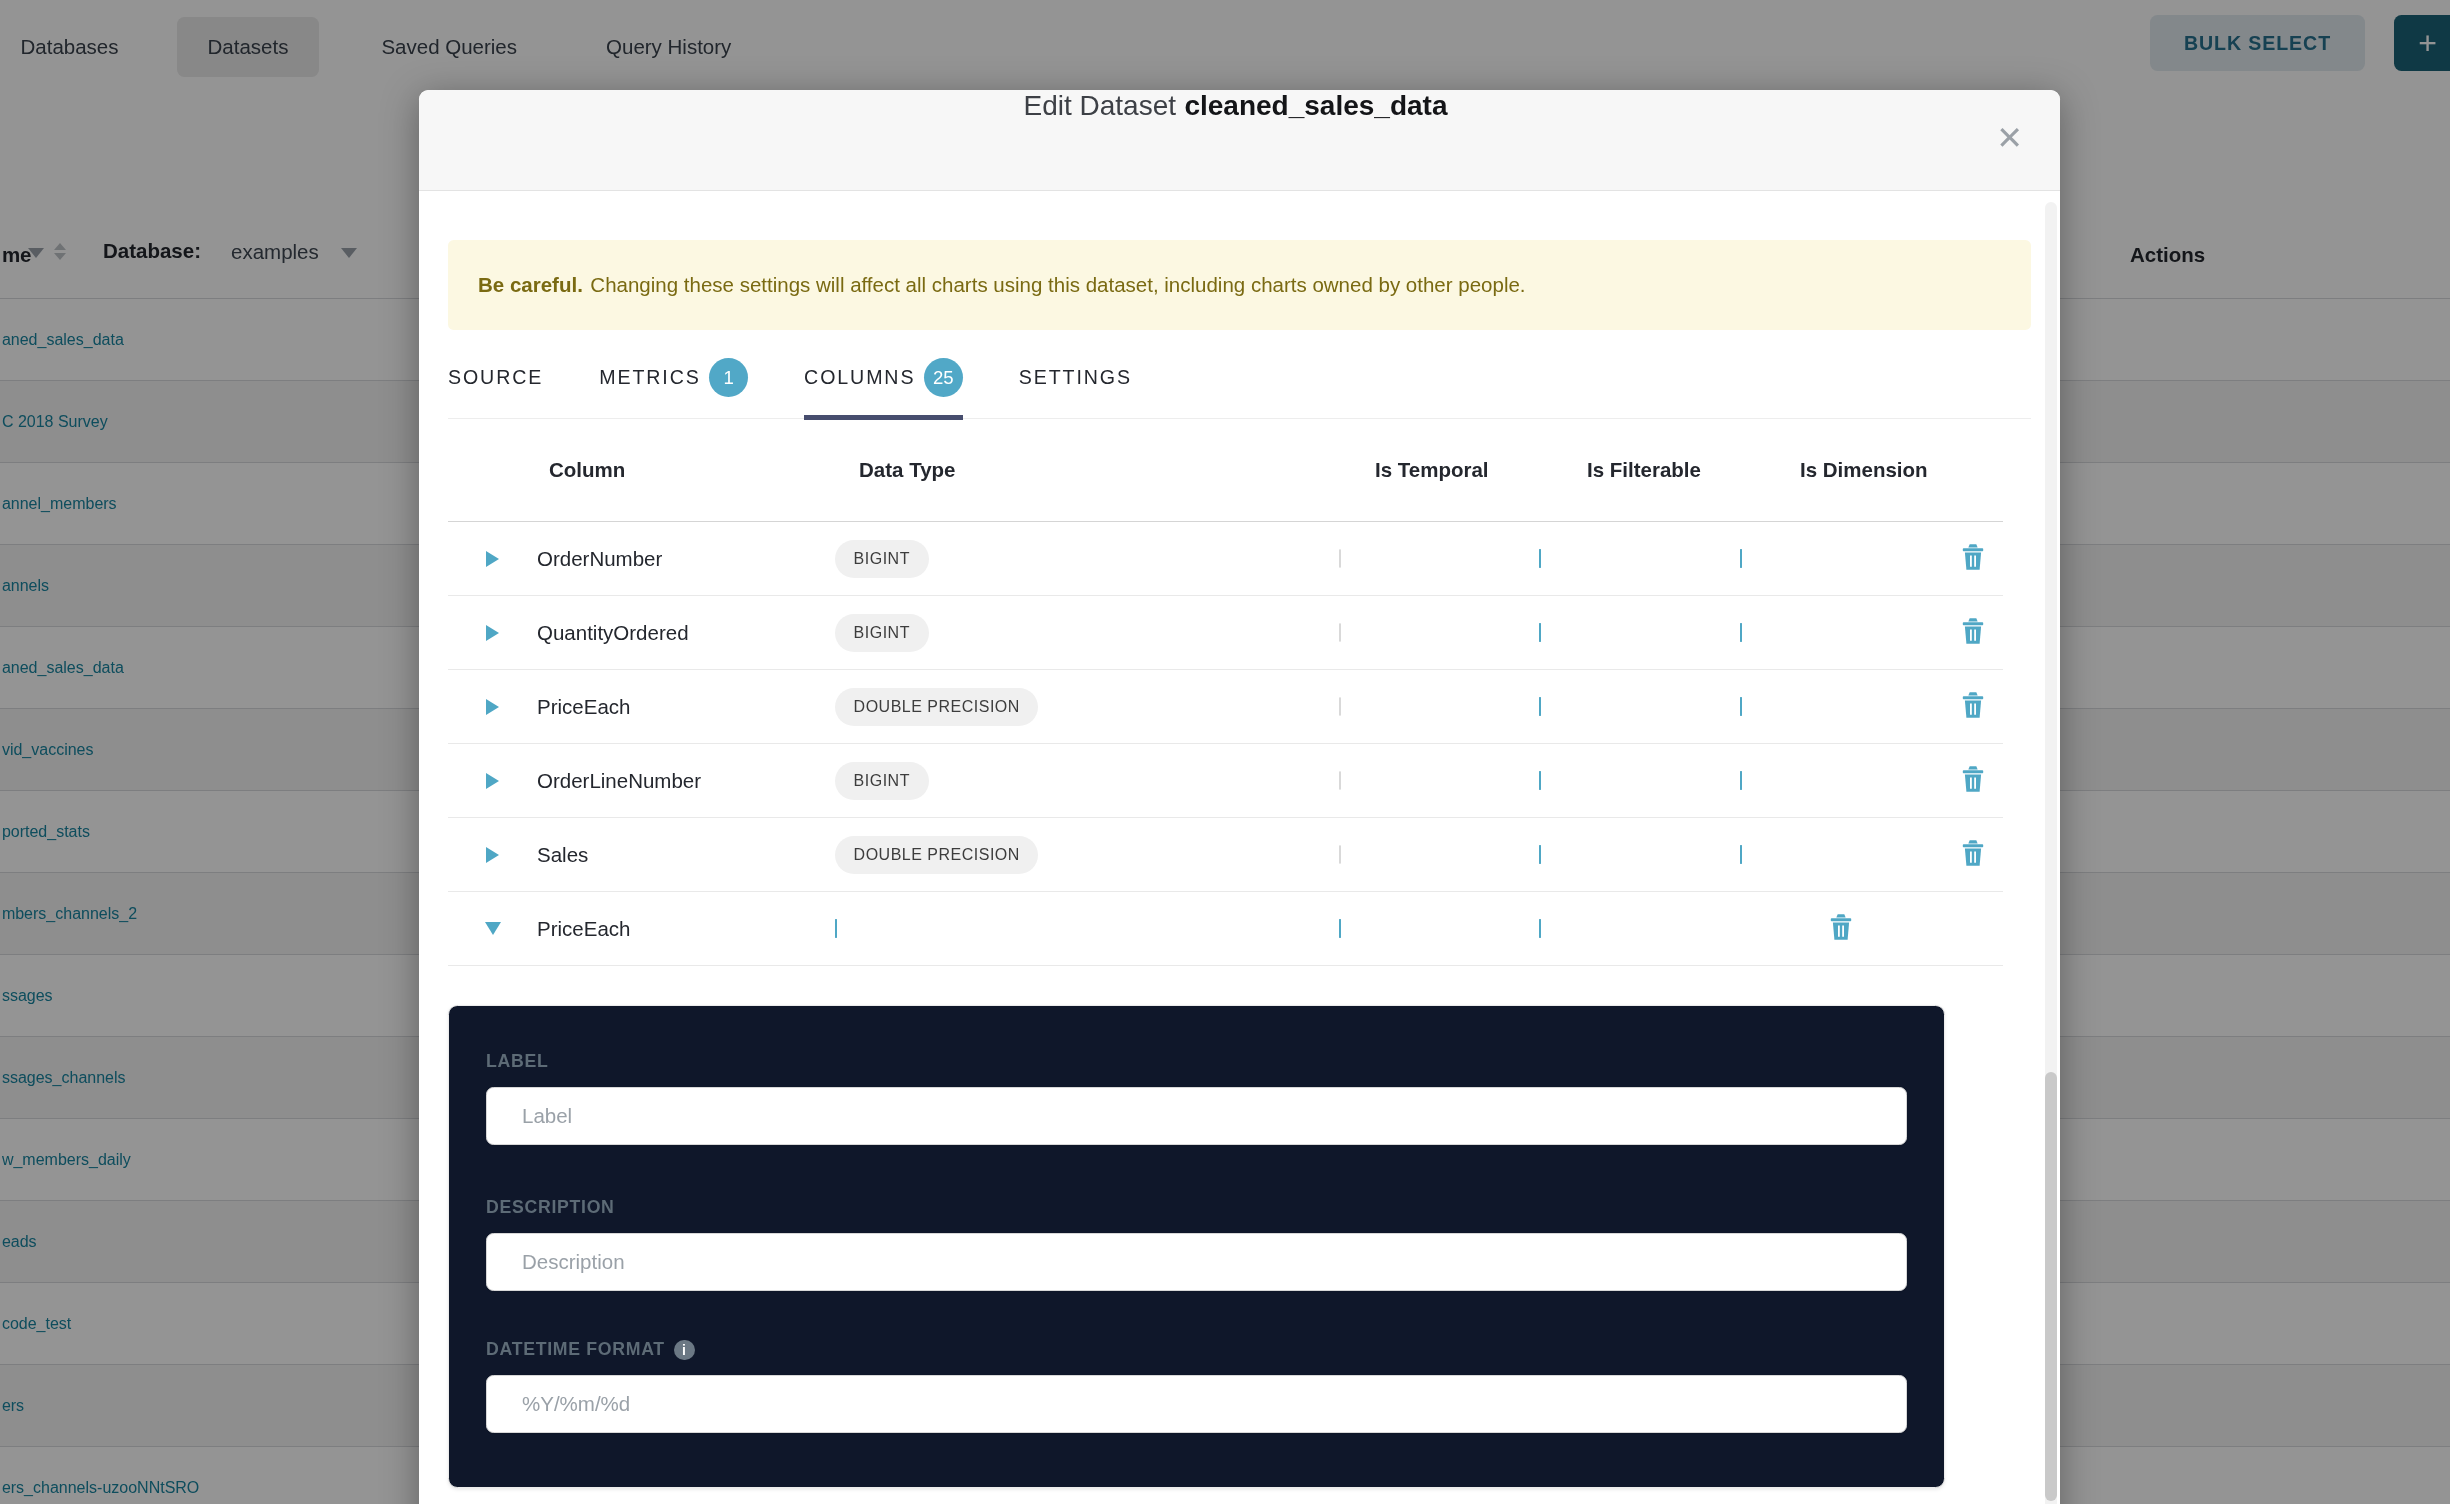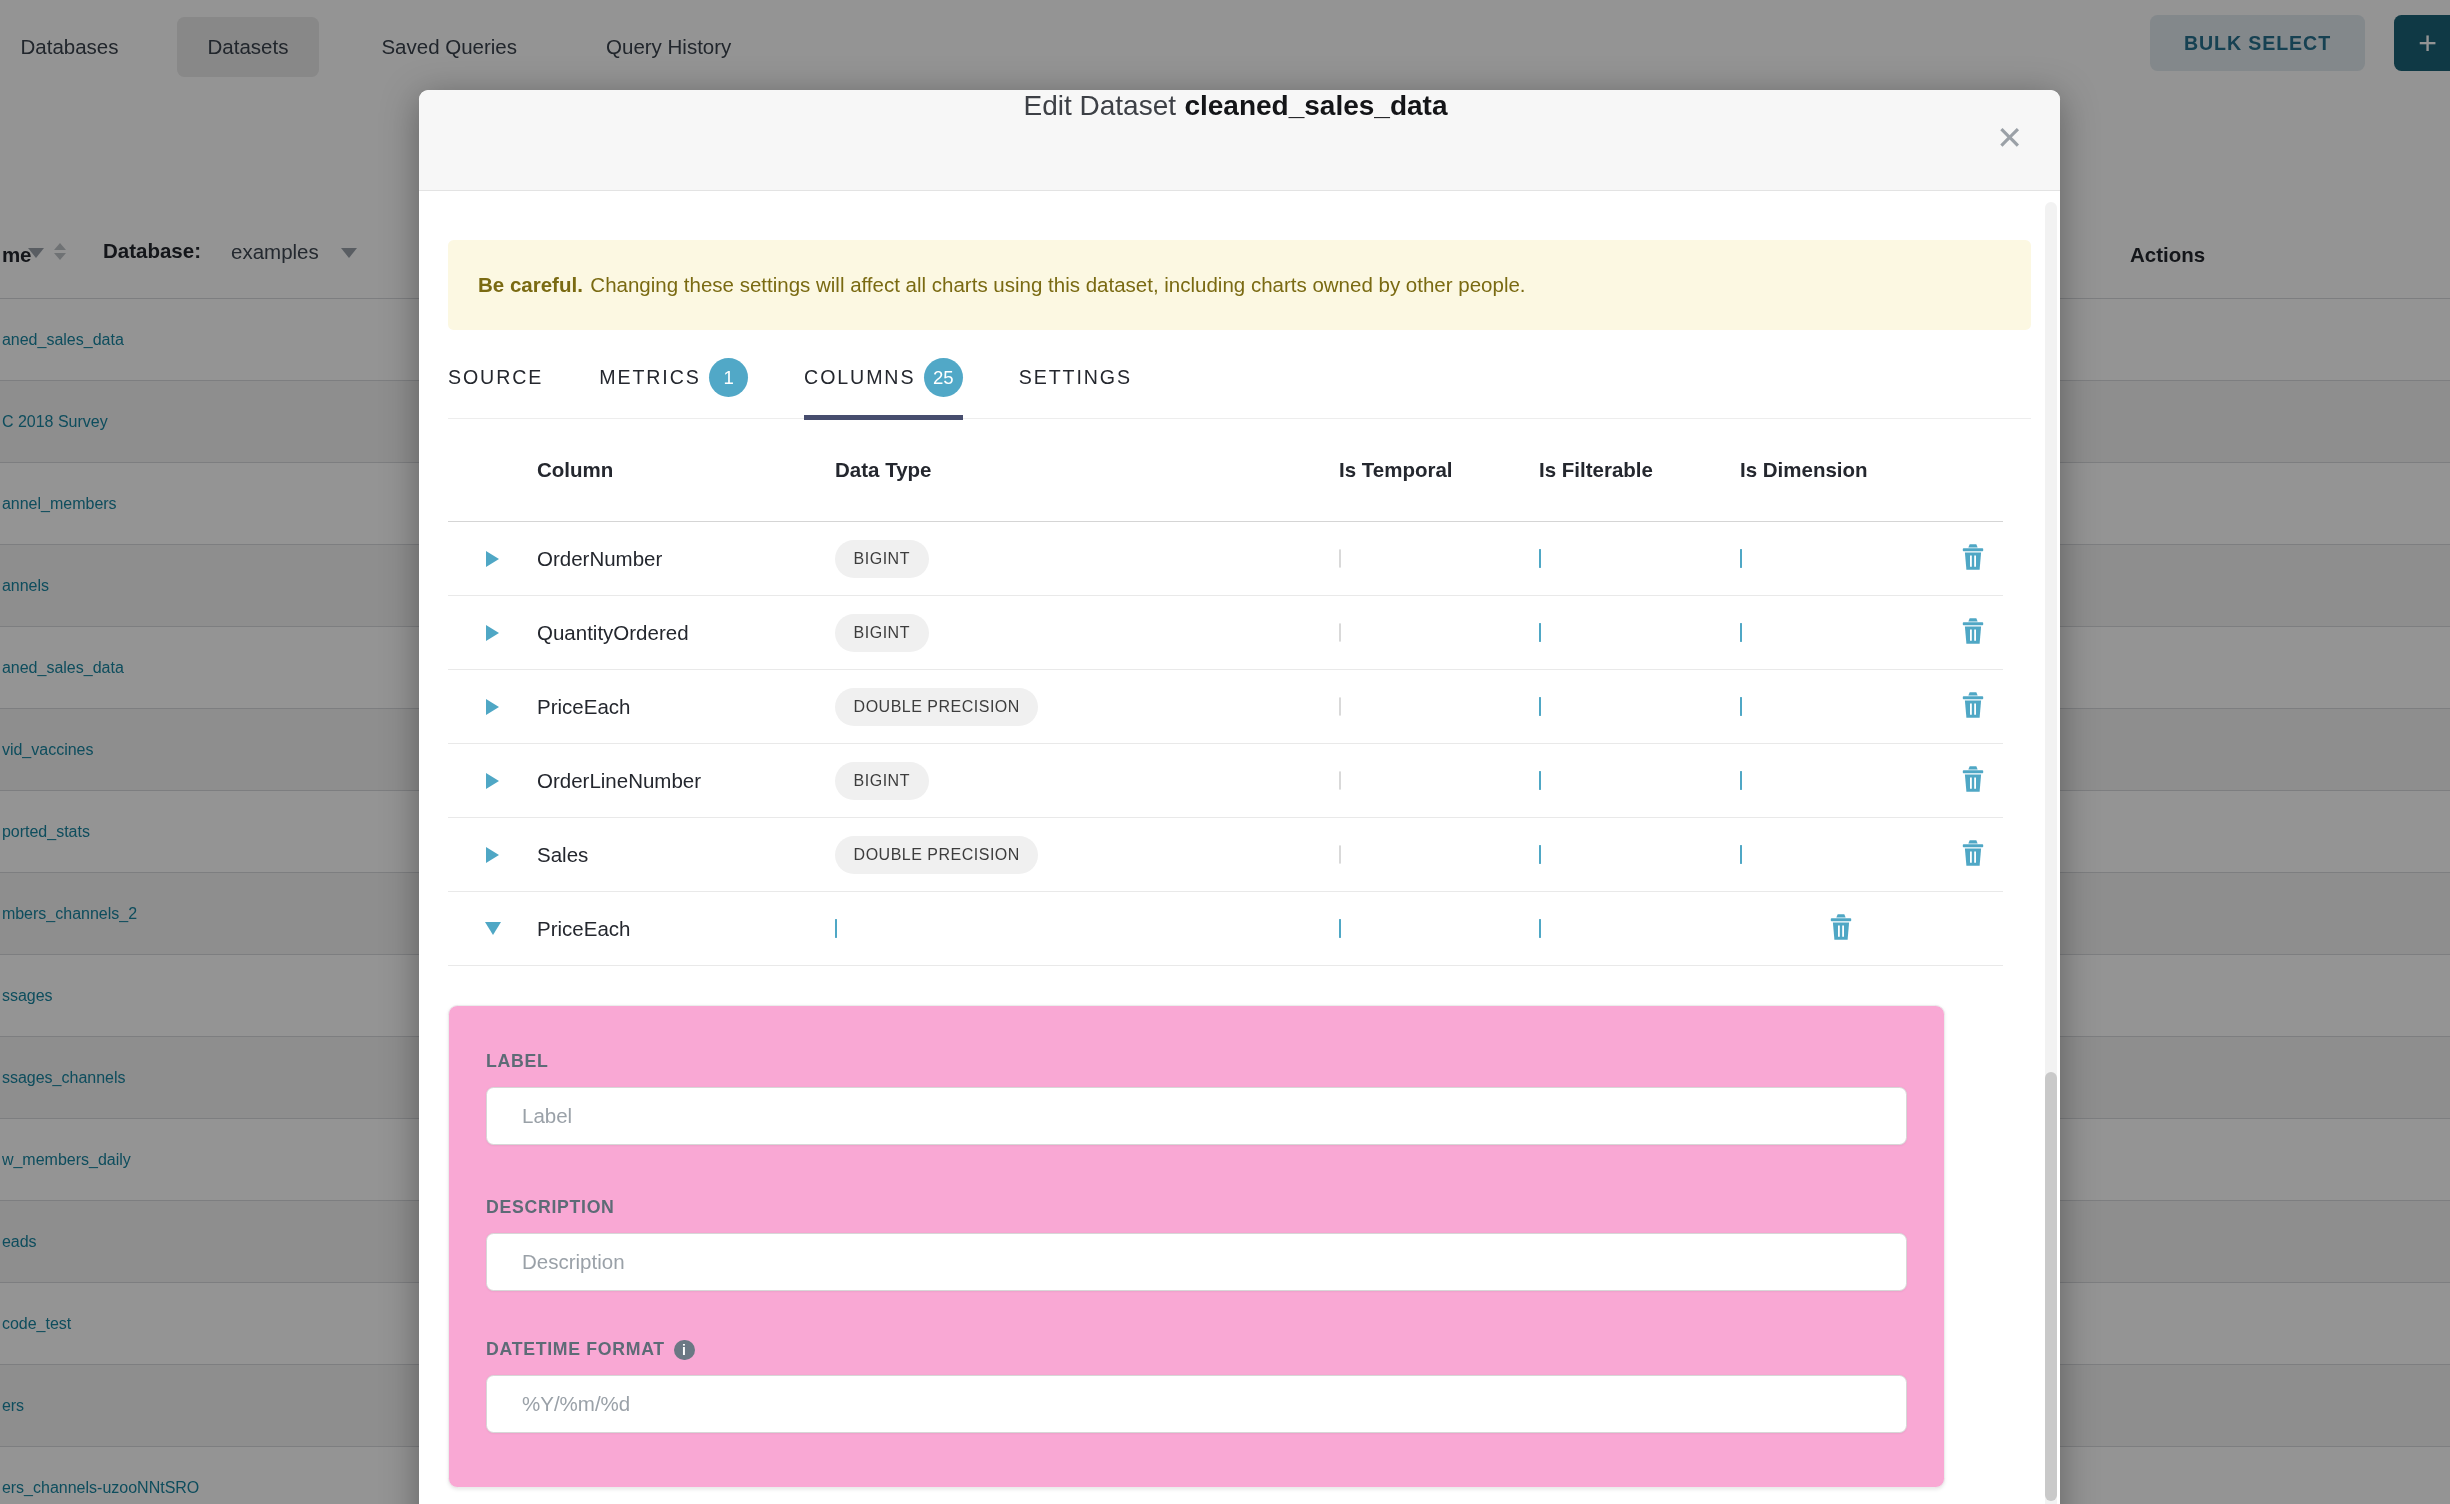--- a/index.html
+++ b/index.html
@@ -56,39 +56,39 @@
   .warn b { margin-right:7.5px; }
 
   .tabs { display:flex; gap:56px; margin-top:28px; border-bottom:1.9px solid #ededed; }
   .tab { position:relative; display:flex; align-items:center; gap:8.4px; padding-bottom:21.4px; cursor:pointer; }
   .tab-label { font-size:19.6px; letter-spacing:1.9px; color:#24272e; font-weight:500; }
   .badge { min-width:39px; height:39px; padding:0 4.7px; border-radius:19.6px; background:#51a8c7; color:#fff;
            font-size:18.6px; display:flex; align-items:center; justify-content:center; }
   .tab.active::after { content:''; position:absolute; left:0; right:0; bottom:-1.9px; height:5.6px; background:#474d6e; }
 
   .mgrid { display:grid; grid-template-columns:89px 298px 504px 200px 201px 202px 1fr; align-items:center; }
-  .mthead { height:103px; border-bottom:1.9px solid #d5d5d5; margin-right:28px; }
+  .mthead { height:103px; border-bottom:1.9px solid #d5d5d5; margin-right:28px;gap:12px; }
   .mth { font-size:20.5px; font-weight:bold; color:#24272e; }
   .mrow { height:74px; border-bottom:0.9px solid #e9e9e9; margin-right:28px; }
   .caret-cell { display:flex; justify-content:center; }
   .caret { width:0; height:0; border-left:13px solid #4fa7c5; border-top:8.4px solid transparent;
            border-bottom:8.4px solid transparent; cursor:pointer; }
   .caret.on { border-left:8.4px solid transparent; border-right:8.4px solid transparent;
               border-top:13px solid #4fa7c5; border-bottom:none; }
   .col-name { font-size:20.5px; color:#24272e; }
   .pill { display:inline-block; background:#f0f0f0; border-radius:20.5px; padding:10.3px 18.6px; font-size:16px;
           letter-spacing:0.5px; color:#3d3d3d; white-space:nowrap; }
   .cb { width:34px; height:34px; border:1.9px solid #d9d9d9; border-radius:5.6px; background:#fff; position:relative; cursor:pointer; }
   .cb.on { background:#4fa7c5; border-color:#4fa7c5; }
   .cb.on::after { content:''; position:absolute; left:10.3px; top:2.8px; width:10.3px; height:18.6px;
                   border-right:3.7px solid #fff; border-bottom:3.7px solid #fff; transform:rotate(43deg); }
   .trash-cell { display:flex; justify-content:center; }
   .trash { cursor:pointer; display:inline-block; }
 
-  .detail-card { margin-top:39px; width:1497px; height:483px; background:#f9a8d4; border:0.9px solid #ececec;
+  .detail-card { margin-top:39px; width:1497px; height:483px; background:#0f172a; border:0.9px solid #ececec;
                  border-radius:9.3px; box-shadow:0 1.9px 3.7px rgba(0,0,0,0.08); padding:45px 37px; }
   .fld-label { font-size:17.7px; font-weight:600; letter-spacing:0.7px; color:#5d6b76; display:flex; align-items:center; gap:9.3px; }
   .fld-input { display:block; width:100%; height:58px; margin-top:15px; border:0.9px solid #d7d7d7; border-radius:7.5px;
                background:#fff; box-shadow:0 0.9px 1.9px rgba(0,0,0,0.05); padding:0 0 0 35px; font-family:inherit;
                font-size:20.5px; color:#24272e; outline:none; }
   .fld-input::placeholder { color:#9aa1a8; }
   .fld-gap2 { margin-top:52px; }
   .fld-gap3 { margin-top:48px; }
   .info-ic { width:20.5px; height:20.5px; border-radius:50%; background:#6b7884; color:#fff; font-size:14px; font-weight:bold;
              display:inline-flex; align-items:center; justify-content:center; font-style:normal; }

